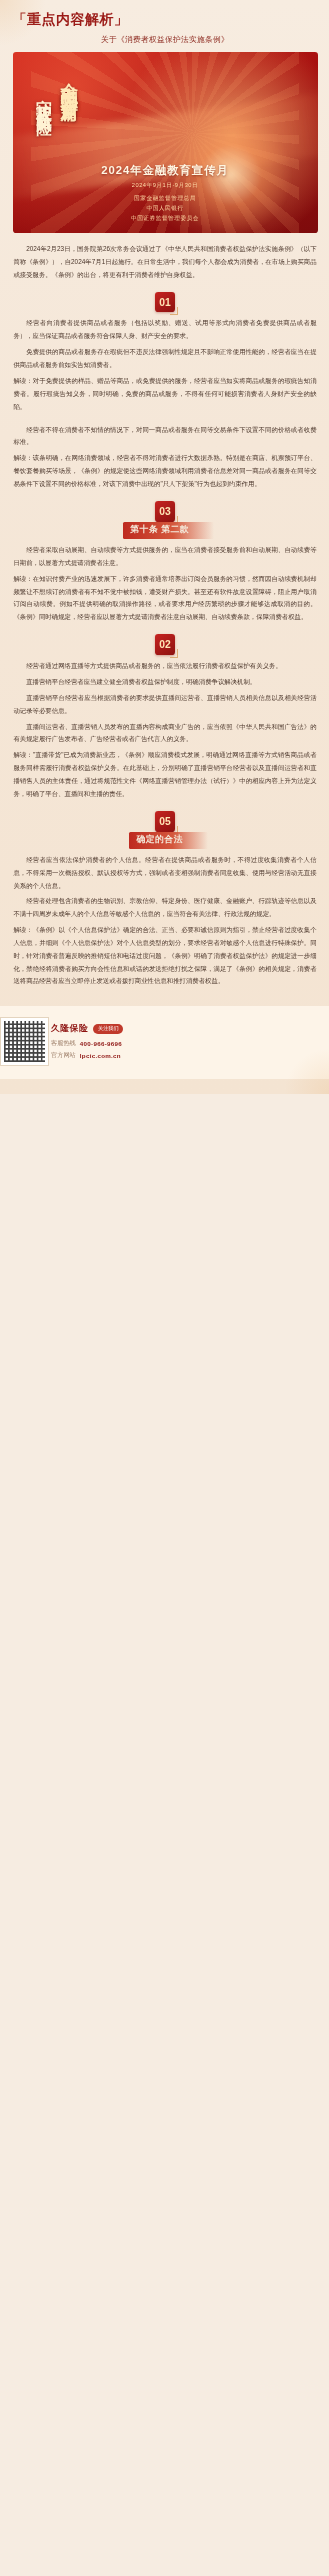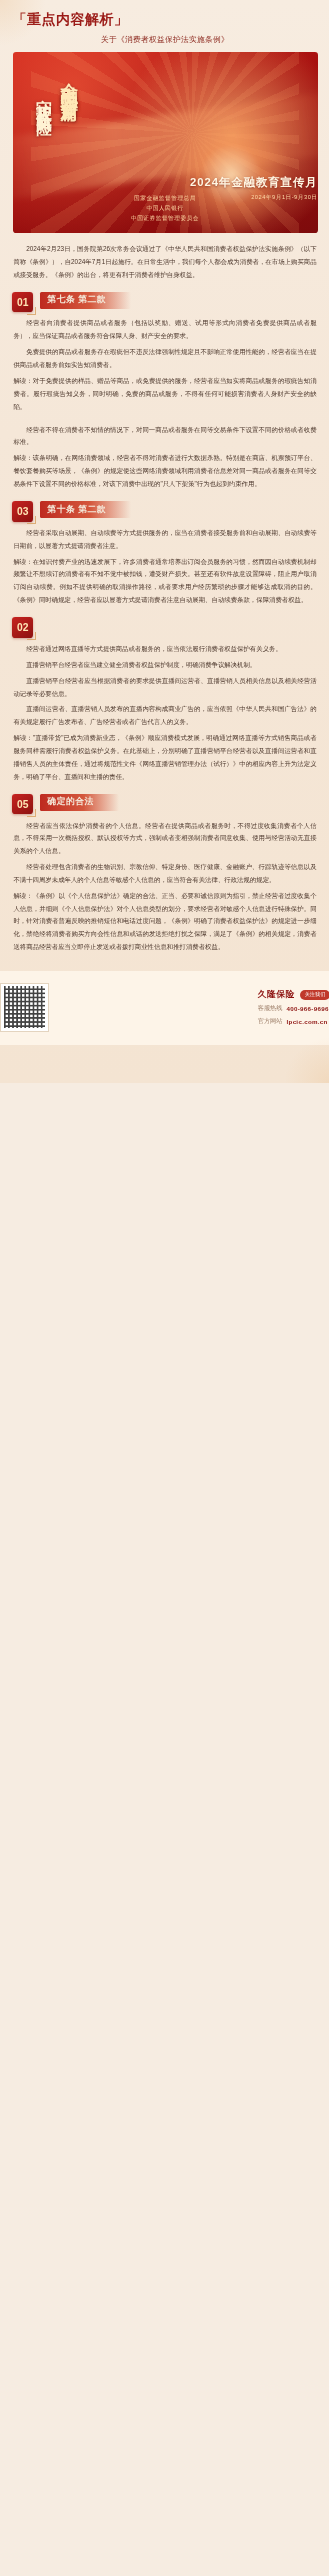--- a/index.html
+++ b/index.html
@@ -7,21 +7,21 @@
     width: 330px;
     background: #f6ece1;
     font-family: "Liberation Sans", sans-serif;
     color: #3a2a22;
   }
   .page {
     width: 330px;
     position: relative;
     background: linear-gradient(180deg, #f7ece0 0%, #f5e7d8 40%, #f4e4d2 100%);
     overflow: hidden;
-    padding-bottom: 38px;
+    padding-bottom: 15px;
   }
   
   .top-title {
     padding: 11.3px 0 4.1px 12.4px;
   }
   .top-title .tt {
     display: inline-block;
     font-size: 14px;
     font-weight: bold;
     color: #9b1b17;
@@ -97,22 +97,22 @@
     text-shadow: 0 1px 3.1px rgba(90,0,0,.6);
   }
   .hero-vtext .col.c2 {
     font-size: 15.5px;
     color: #fff3d4;
     margin-top: 17.5px;
   }
   .hero-band {
     position: absolute;
     left: 0; right: 0;
-    bottom: 31px;
-    text-align: right;
+    bottom: 43px;
+    text-align: center;
   }
   .hero-band .main {
     font-size: 11.3px;
     font-weight: bold;
     color: #fff6e2;
     letter-spacing: 1px;
     text-shadow: 0 1px 2.6px rgba(90,0,0,.55);
   }
   .hero-band .date {
     margin-top: 4.1px;
@@ -138,21 +138,23 @@
     font-size: 6.4px;
     line-height: 2.0;
     color: #4a352a;
     text-align: justify;
     text-indent: 2em;
   }
   
   .section { margin: 10.3px 0 0 0; }
   .sec-head {
     display: flex;
+    align-items: center;
     margin: 9.3px 12.4px 5.2px 12.4px;
+    flex-direction: column;
   }
   .sec-num {
     width: 20.6px; height: 20.6px;
     border-radius: 3.1px;
     background: linear-gradient(145deg, #c62320, #8d1210);
     color: #ffe4b4;
     font-size: 10.3px;
     font-weight: bold;
     display: flex;
     align-items: center;
@@ -193,22 +195,22 @@
     text-indent: 2em;
   }
   .para.noindent { text-indent: 0; }
   
   .footer {
     margin: 17.5px 0 0 0;
     background: #fdf4e8;
     padding: 11.3px 0 13.4px 0;
     display: flex;
     align-items: center;
-    justify-content: space-between;
-    gap: 9px;
+    justify-content: flex-start;
+    gap: 2px;
   }
   .qr {
     width: 49px; height: 49px;
     background: #fff;
     padding: 2.6px;
     border: 0.5px solid #e4d4bf;
   }
   .qr .grid {
     width: 100%; height: 100%;
     background-image:
@@ -278,23 +280,20 @@
       <div>中国人民银行</div>
       <div>中国证券监督管理委员会</div>
     </div>
   </div>
 
   <div class="intro">2024年2月23日，国务院第26次常务会议通过了《中华人民共和国消费者权益保护法实施条例》（以下简称《条例》），自2024年7月1日起施行。在日常生活中，我们每个人都会成为消费者，在市场上购买商品或接受服务。《条例》的出台，将更有利于消费者维护自身权益。</div>
 
   <div class="section">
     <div class="sec-head">
       <div class="sec-num">01</div>
-      <div class="sec-title-wrap">
-        <span class="sec-title">第七条 第二款</span>
-      </div>
     </div>
     <p class="para">经营者向消费者提供商品或者服务（包括以奖励、赠送、试用等形式向消费者免费提供商品或者服务），应当保证商品或者服务符合保障人身、财产安全的要求。</p>
     <p class="para">免费提供的商品或者服务存在瑕疵但不违反法律强制性规定且不影响正常使用性能的，经营者应当在提供商品或者服务前如实告知消费者。</p>
     <p class="para noindent">解读：对于免费提供的样品、赠品等商品，或免费提供的服务，经营者应当如实将商品或服务的瑕疵告知消费者。履行瑕疵告知义务，同时明确，免费的商品或服务，不得有任何可能损害消费者人身财产安全的缺陷。</p>
   </div>
 
   <div class="section">
     <p class="para">经营者不得在消费者不知情的情况下，对同一商品或者服务在同等交易条件下设置不同的价格或者收费标准。</p>
     <p class="para noindent">解读：该条明确，在网络消费领域，经营者不得对消费者进行大数据杀熟。特别是在商店、机票预订平台、餐饮套餐购买等场景，《条例》的规定使这些网络消费领域利用消费者信息差对同一商品或者服务在同等交易条件下设置不同的价格标准，对该下消费中出现的"只人下架策"行为也起到约束作用。</p>
   </div>

